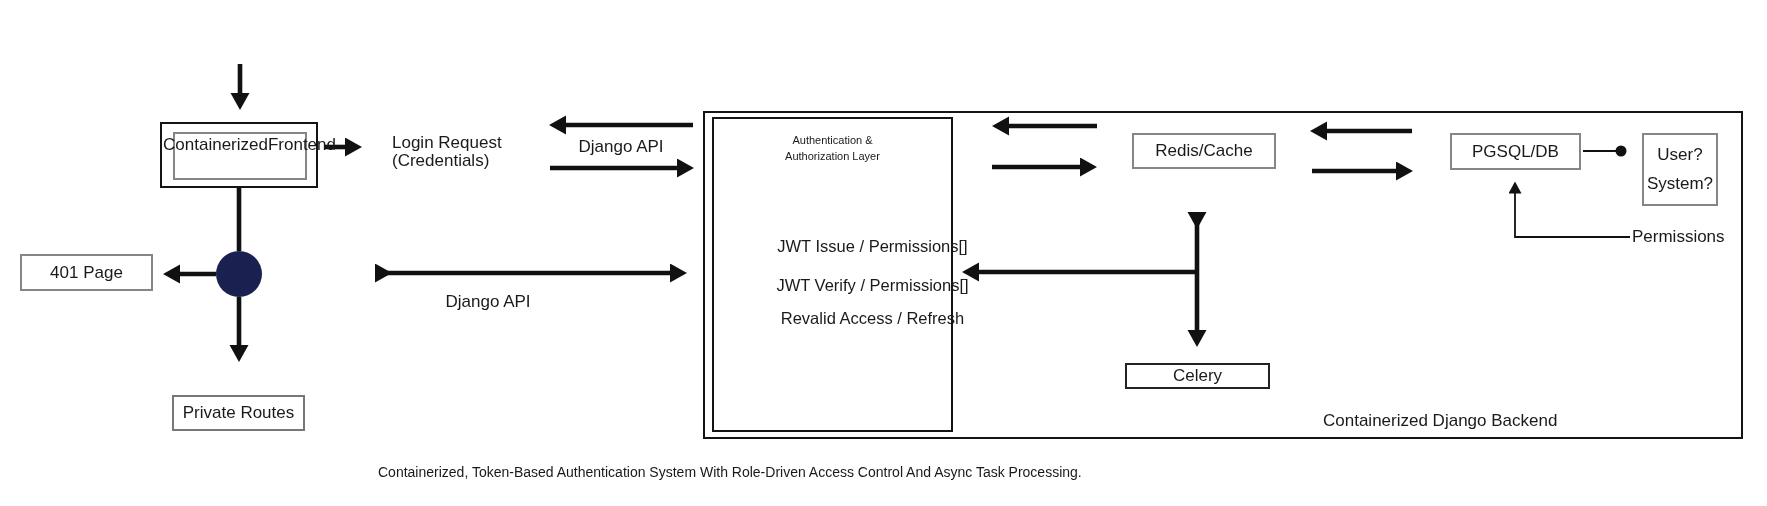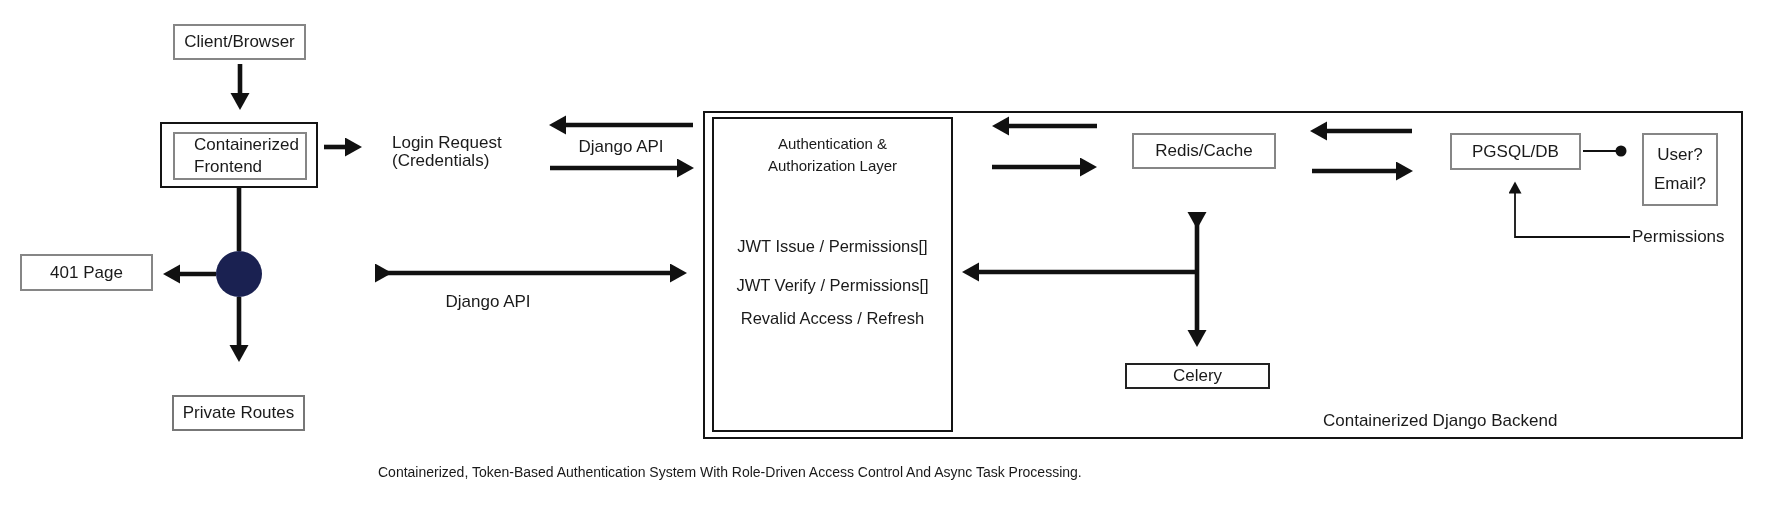--- a/index.html
+++ b/index.html
@@ -15,24 +15,24 @@
   .b-gray{border:2px solid #868686;}
   .b-dark{border:2px solid #141414;}
   .label{position:absolute;font-size:17px;line-height:1.15;white-space:nowrap;}
   #arrows{position:absolute;left:0;top:0;}
   #arrows line,#arrows path.ln{stroke:#111111;fill:none;}
   .thick{stroke-width:4.6px;}
   .thin{stroke-width:1.8px;}
   #auth-box{position:absolute;left:712px;top:117px;width:241px;height:315px;
     border:2px solid #141414;background:#ffffff;box-sizing:border-box;}
   #auth-title{position:absolute;left:0;top:14px;width:100%;text-align:center;
-    font-size:15px;line-height:1.45;}
-  .auth-item{position:absolute;width:100%;text-align:center;font-size:16.5px;white-space:nowrap;}
+    font-size:11px;line-height:1.45;}
+  .auth-item{position:absolute;width:100%;text-align:center;font-size:16.5px;white-space:nowrap;padding-left:40px;}
   #frontend-inner{position:absolute;left:11px;top:8px;width:134px;height:48px;
-    border:2px solid #868686;box-sizing:border-box;display:flex;flex-direction:column;
+    border:2px solid #868686;box-sizing:border-box;display:flex;flex-direction:row;
     justify-content:center;padding-left:19px;font-size:17px;line-height:1.3;text-align:left;}
   #user-email-box{flex-direction:column;justify-content:space-evenly;}
   #nav-circle{position:absolute;left:216px;top:251px;width:46px;height:46px;border-radius:50%;}
   #caption{position:absolute;left:378px;top:464px;font-size:14px;white-space:nowrap;color:#191919;}
 </style>
 </head>
 <body>
 
 <div id="stage">
 
@@ -66,23 +66,20 @@
     <line class="thick" x1="239" y1="188" x2="239" y2="251"></line>
     <line class="thick" x1="239" y1="297" x2="239" y2="347" marker-end="url(#ah)"></line>
     <line class="thick" x1="216" y1="274" x2="178" y2="274" marker-end="url(#ah)"></line>
 
     <line class="thin" x1="1583" y1="151" x2="1616" y2="151"></line>
     <circle cx="1621" cy="151" r="5.5" fill="#111111"></circle>
 
     <path class="ln thin" d="M1630,237 L1515,237 L1515,192" marker-end="url(#ah-s)"></path>
   </svg>
 
-  <div class="box b-gray" style="left:173px;top:24px;width:133px;height:36px;">
-    <span>Client/Browser</span>
-  </div>
 
   <div class="box b-dark" style="left:160px;top:122px;width:158px;height:66px;">
     <div id="frontend-inner">
       <span>Containerized</span>
       <span>Frontend</span>
     </div>
   </div>
 
   <div class="box b-gray" style="left:20px;top:254px;width:133px;height:37px;">
     <span>401 Page</span>
@@ -124,20 +121,20 @@
   <div class="box" style="left:1125px;top:363px;width:145px;height:26px;border:2px solid #222222;">
     <span>Celery</span>
   </div>
 
   <div class="box b-gray" style="left:1450px;top:133px;width:131px;height:37px;">
     <span>PGSQL/DB</span>
   </div>
 
   <div class="box b-gray" id="user-email-box" style="left:1642px;top:133px;width:76px;height:73px;">
     <span>User?</span>
-    <span>Email?</span>
+    <span>System?</span>
   </div>
 
   <div class="label" style="left:1632px;top:227px;">Permissions</div>
 
   <div id="caption">Containerized, Token-Based Authentication System With Role-Driven Access Control And Async Task Processing.</div>
 
 </div>
 
 </body></html>

